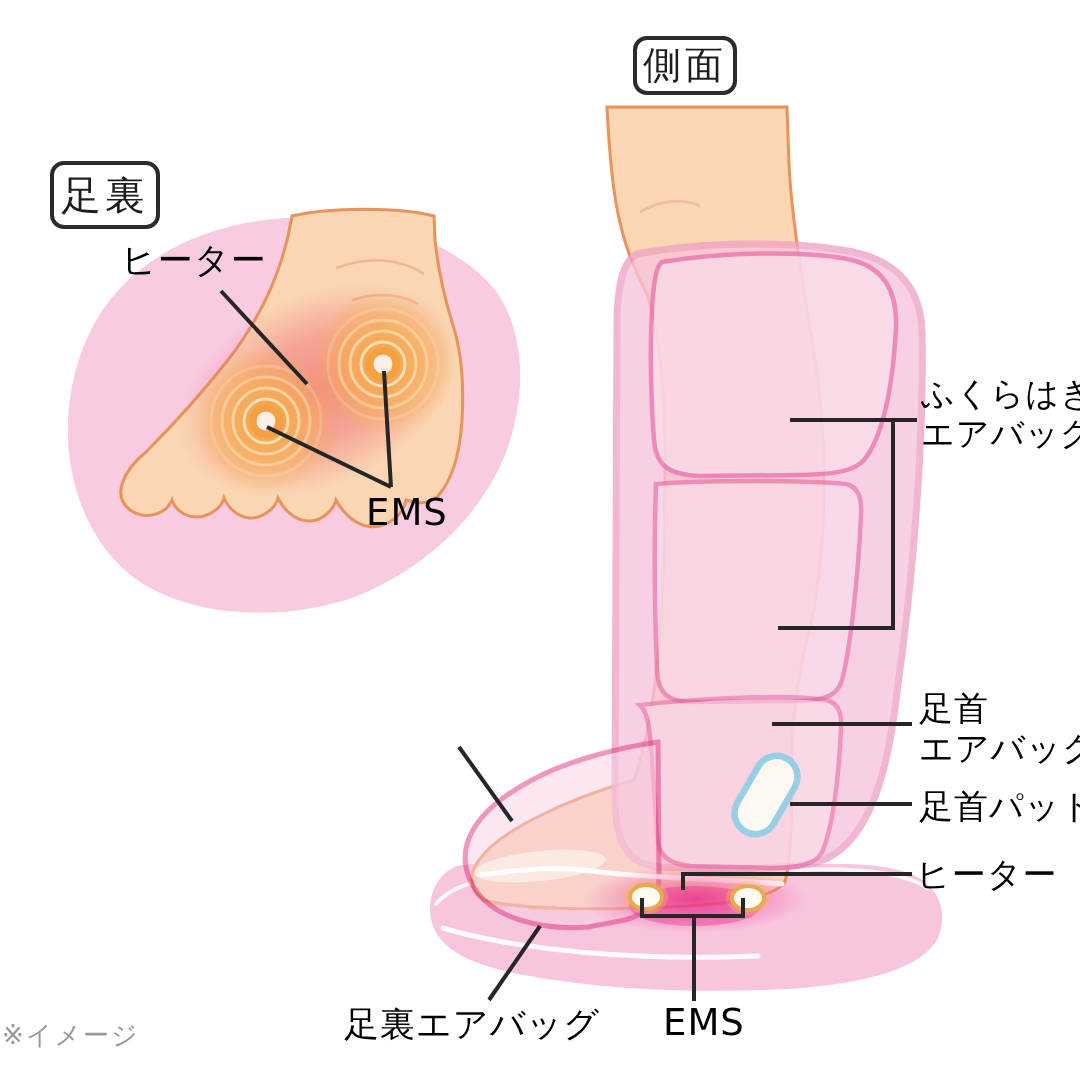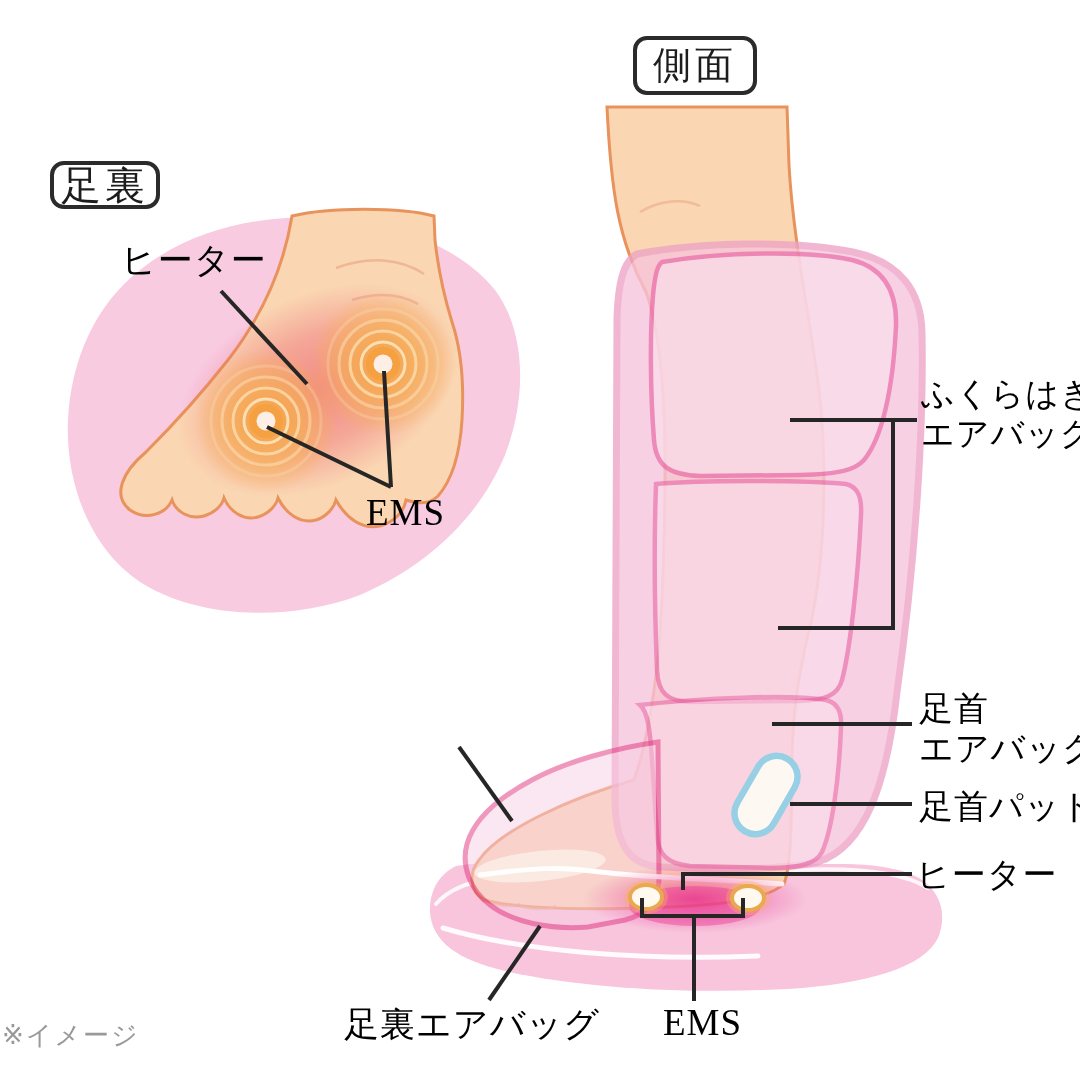--- a/index.html
+++ b/index.html
@@ -15,21 +15,21 @@
   .lbl{
     position:absolute;font-size:34px;color:#000000;white-space:nowrap;
     line-height:40px;letter-spacing:1px;
   }
   .badge{
     position:absolute;border:4px solid #2b2b2b;border-radius:14px;background:#ffffff;
     display:flex;align-items:center;justify-content:center;
     font-size:40px;font-weight:500;letter-spacing:4px;color:#1d1d1d;box-sizing:border-box;
   }
   .note{font-size:26px;color:var(--note-gray);letter-spacing:2px;}
-  .ems{font-size:37px;letter-spacing:1px;font-family:Liberation Serif, serif;}
+  .ems{font-size:37px;letter-spacing:1px;}
 </style>
 </head>
 <body>
 
 <div id="stage">
 
   <svg id="art" viewBox="0 0 1080 1080">
     <defs>
       <radialGradient id="gRed" cx="50%" cy="50%" r="50%">
         <stop offset="0%" stop-color="#ec5a6e" stop-opacity="0.62"></stop>
@@ -170,25 +170,25 @@
       <path d="M 790 420 L 917 420 M 893 420 L 893 628 L 778 628"></path>
       <path d="M 772 724 L 912 724"></path>
       <path d="M 790 804 L 912 804"></path>
       <path d="M 912 874 L 683 874 L 683 890"></path>
       <path d="M 642 898 L 642 916 L 743 916 L 743 898 M 694 916 L 694 1001"></path>
       <path d="M 459 747 L 512 821"></path>
       <path d="M 489 1000 L 540 926"></path>
     </g>
   </svg>
 
-  <div class="badge" style="left:50px;top:161px;width:110px;height:48px;">
+  <div class="badge" style="left:50px;top:161px;width:110px;height:68px;">
     <span>足裏</span>
   </div>
 
-  <div class="badge" style="left:633px;top:36px;width:124px;height:59px;font-size:38px;">
+  <div class="badge" style="left:633px;top:36px;width:104px;height:59px;font-size:38px;">
     <span>側面</span>
   </div>
 
   <div class="lbl" style="left:121px;top:240px;font-size:35px;">ヒーター</div>
 
   <div class="lbl ems" style="left:366px;top:493px;">EMS</div>
 
   <div class="lbl" style="left:921px;top:374px;font-size:33px;">
     <div>ふくらはぎ</div>
     <div>エアバッグ</div>

